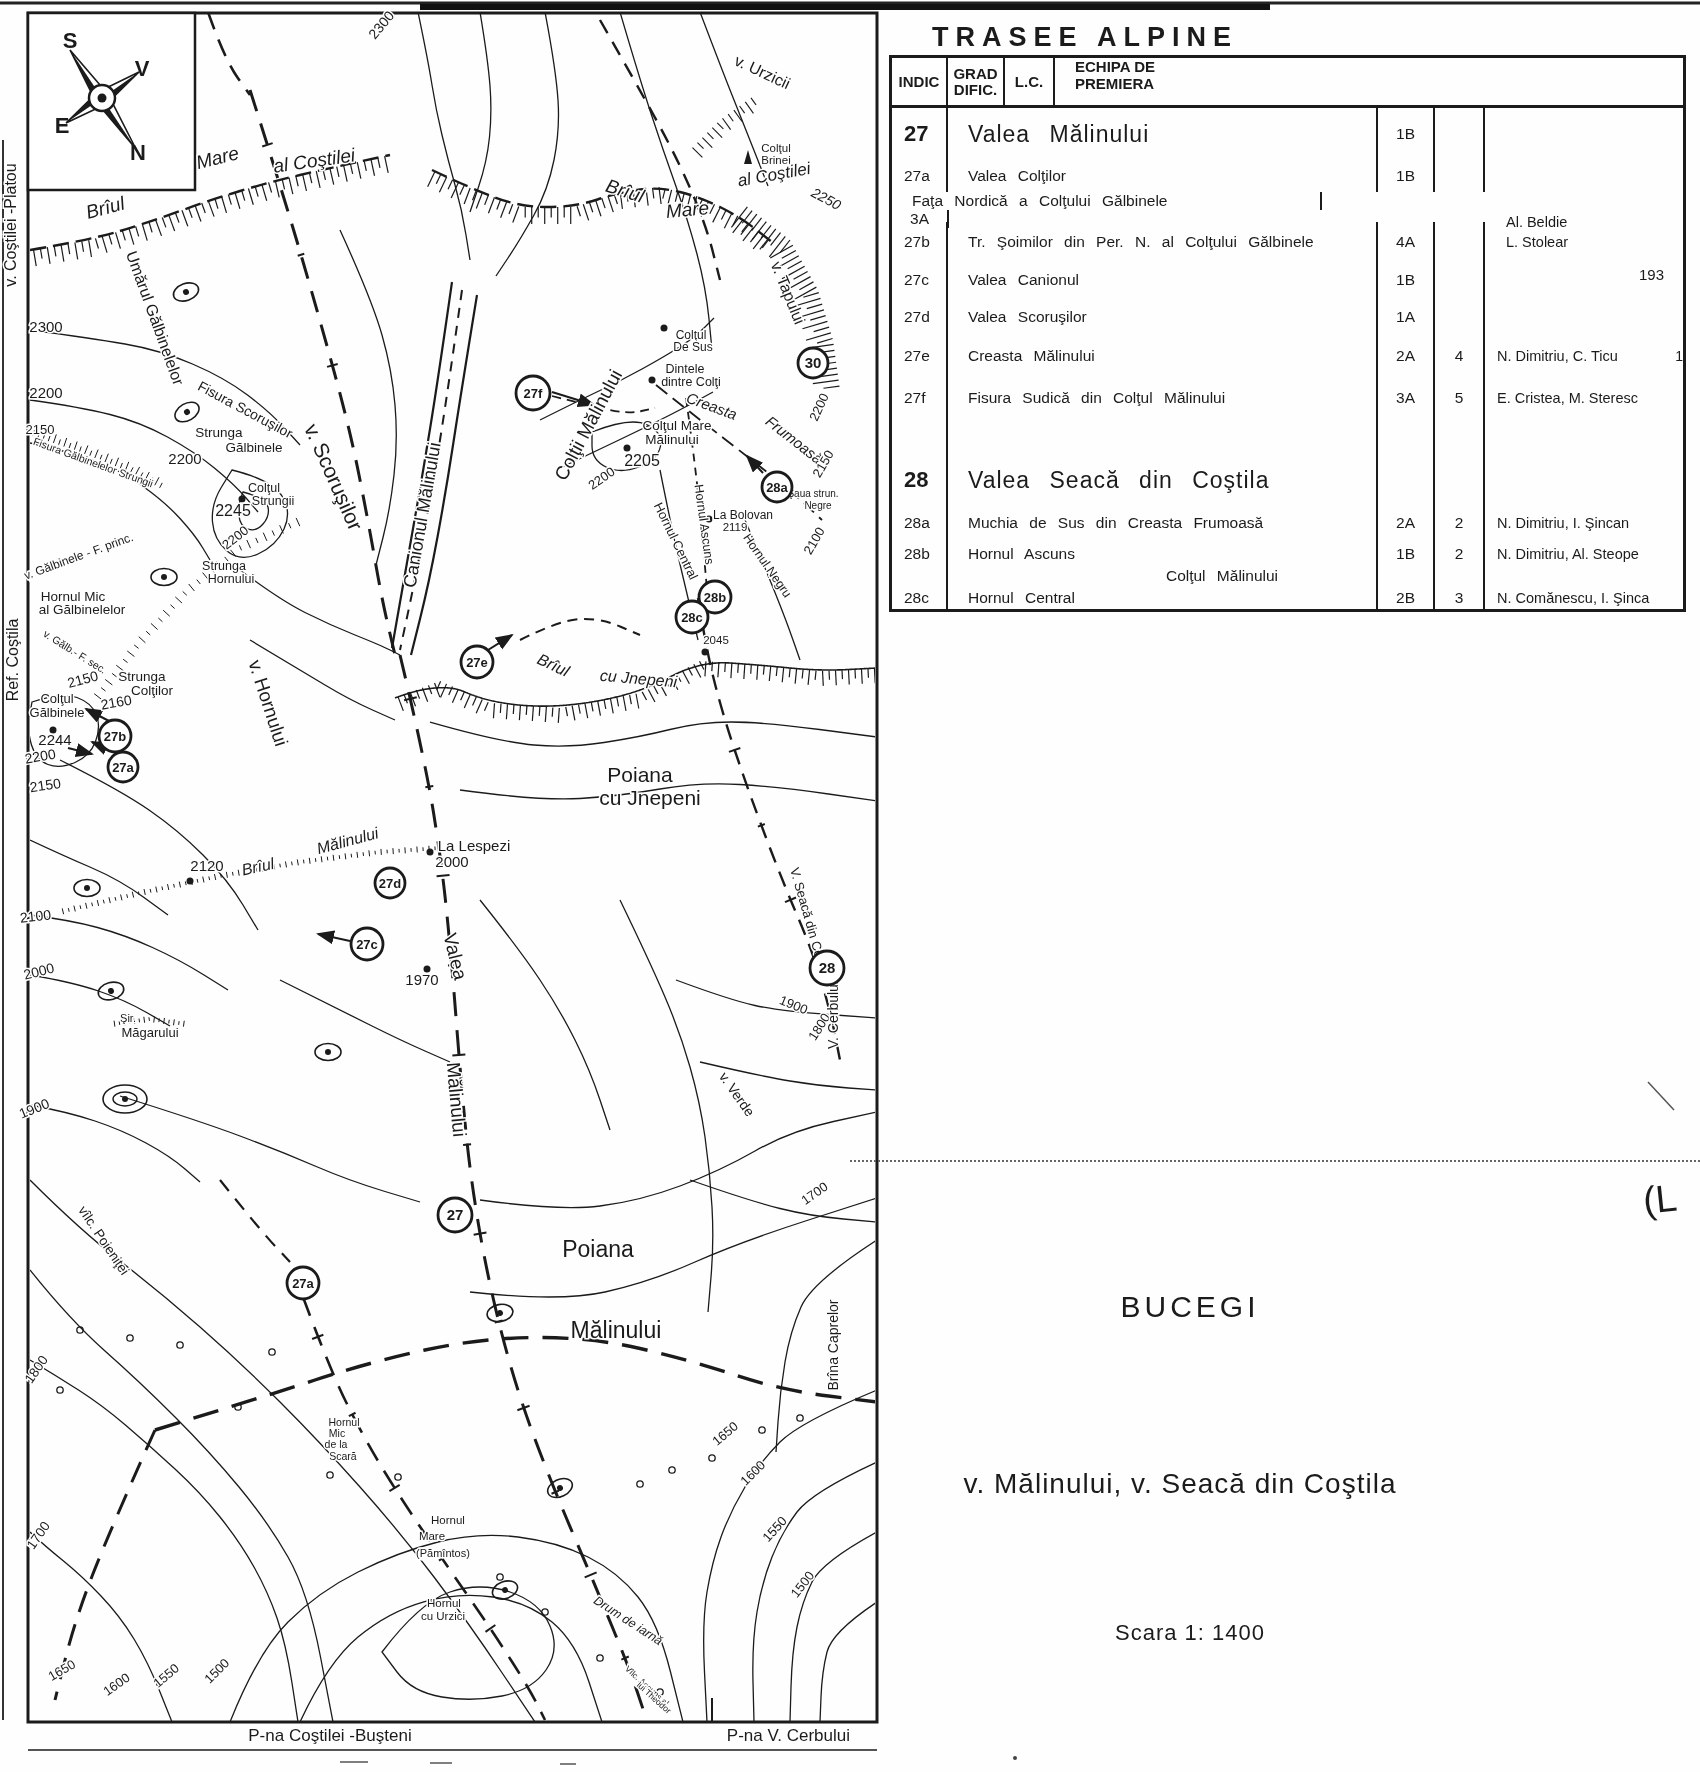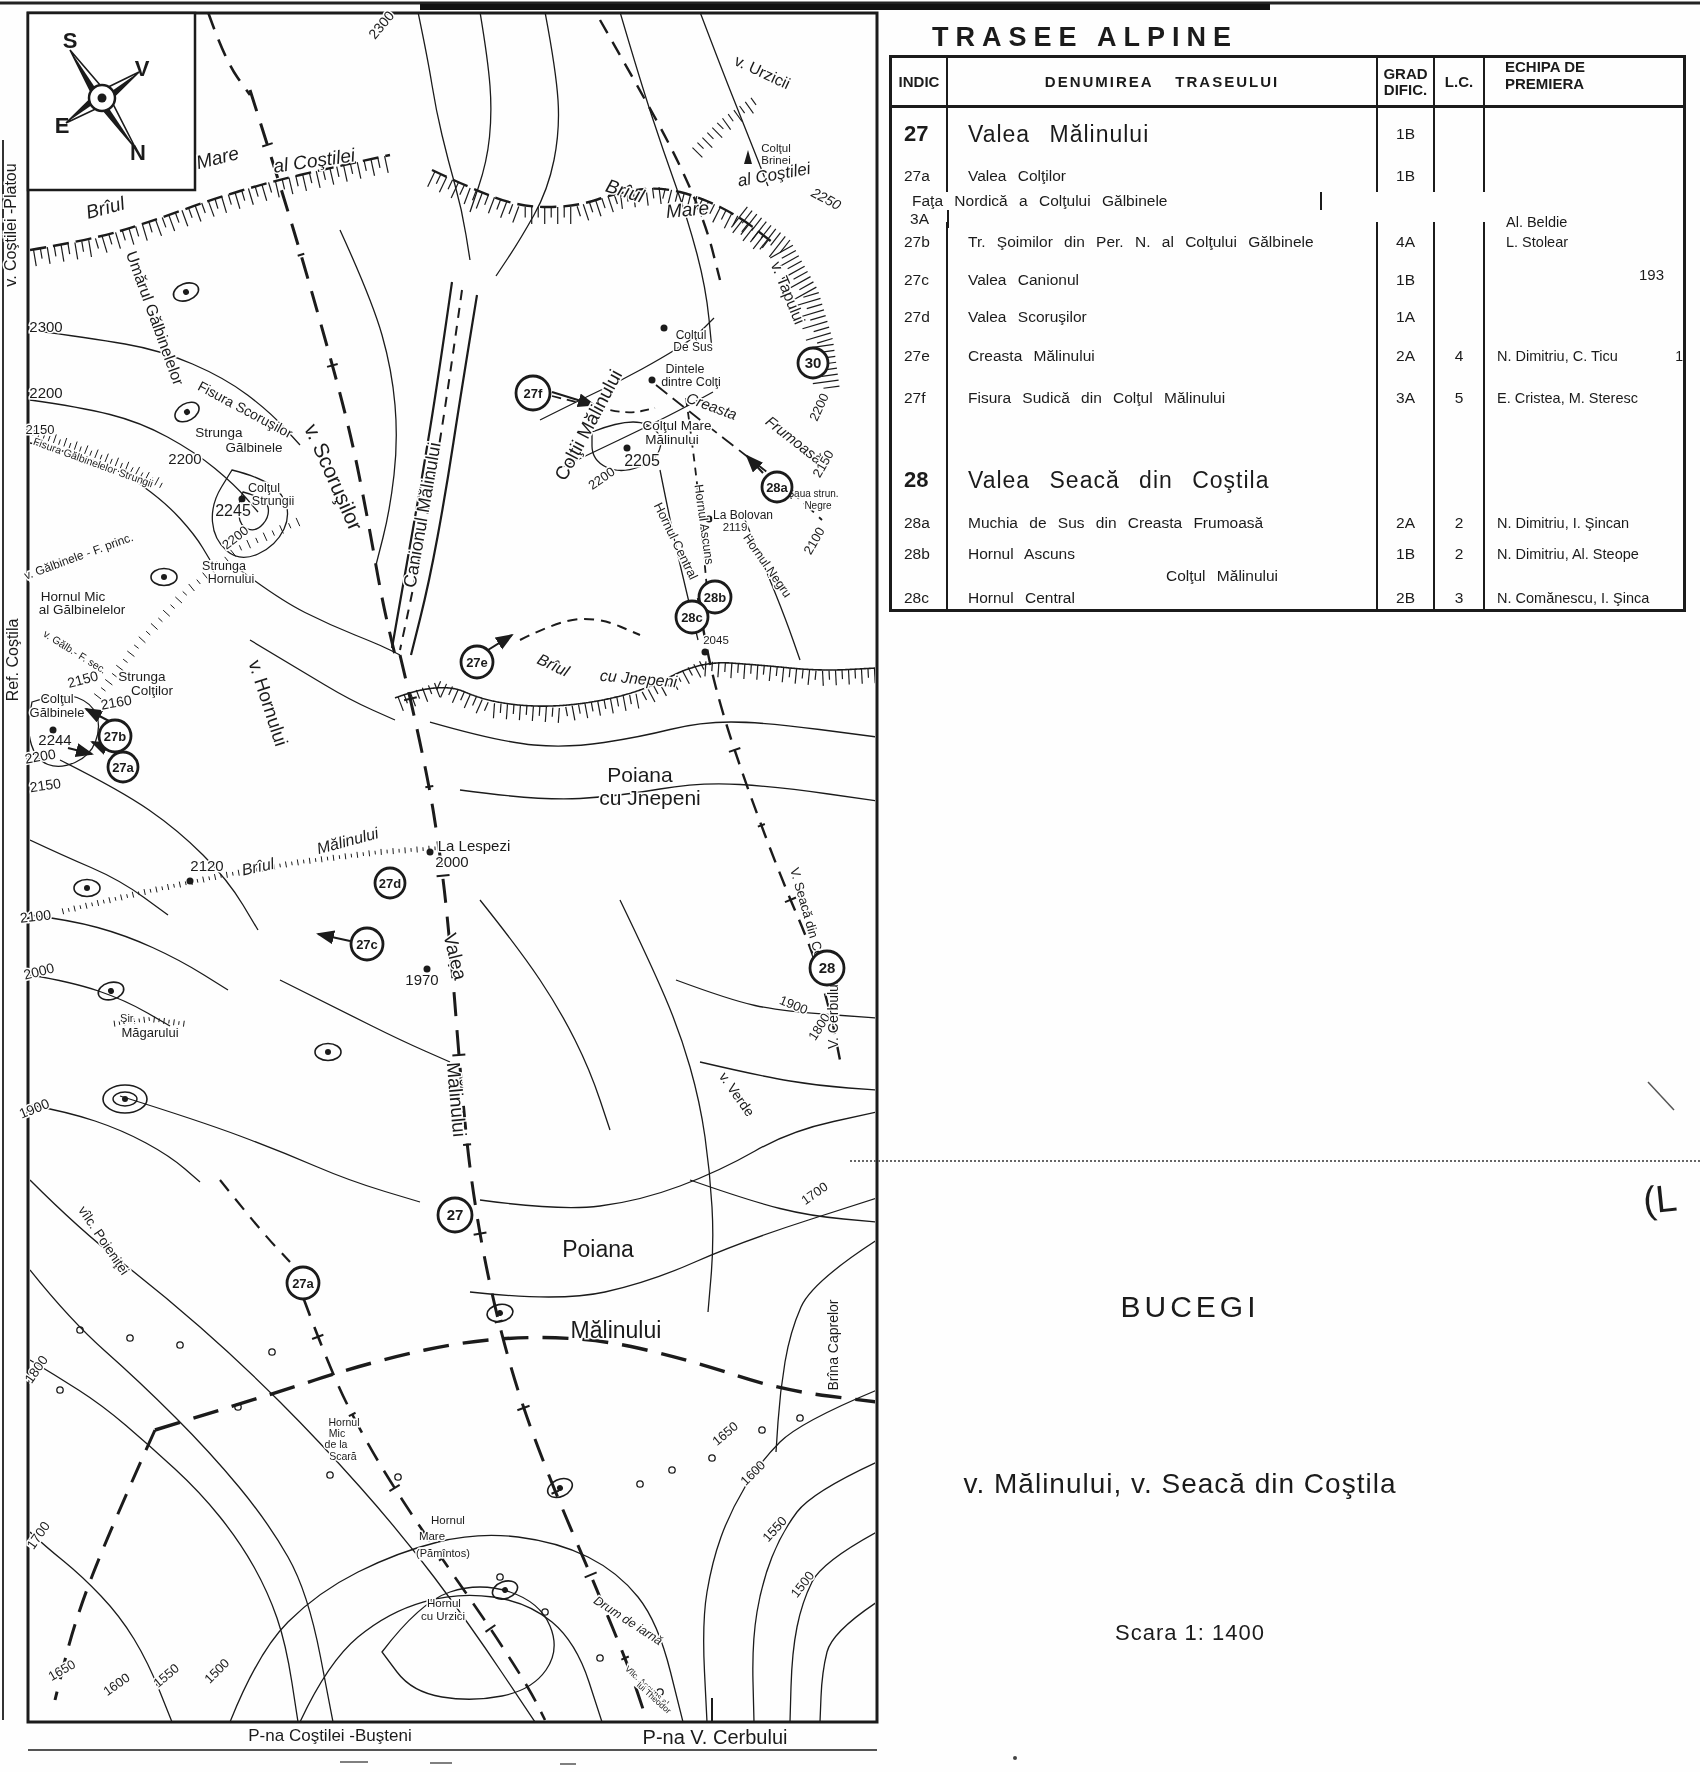--- a/index.html
+++ b/index.html
@@ -39,21 +39,21 @@
   .t-massif{position:absolute;left:940px;top:1388px;width:490px;text-align:center;
         font-size:46px;font-weight:bold;letter-spacing:4px;}
   .t-sub{position:absolute;left:930px;top:1468px;width:500px;text-align:center;
         font-size:28px;letter-spacing:1px;}
   .t-scale{position:absolute;left:1040px;top:1620px;width:300px;text-align:center;
         font-size:22px;letter-spacing:1px;}
   .side-mark{position:absolute;left:1643px;top:1178px;font-size:38px;transform:rotate(-6deg);}
   .dotline{position:absolute;left:850px;top:1160px;width:850px;border-top:2px dotted #666;}
   
   .foot-l{position:absolute;left:180px;top:1726px;width:300px;text-align:center;font-size:17px;}
-  .foot-r{position:absolute;left:580px;top:1726px;width:270px;text-align:center;font-size:20px;}
+  .foot-r{position:absolute;left:580px;top:1726px;width:270px;text-align:right;font-size:17px;}
 </style>
 </head>
 <body>
 
 <div class="page">
 
   <svg id="mapart" width="1700" height="1772" viewBox="0 0 1700 1772">
     <defs>
       <marker id="ah" markerWidth="10" markerHeight="8" refX="8" refY="3.5" orient="auto">
         <path d="M0,0 L9,3.5 L0,7 Z" fill="#1b1b1b"></path>
@@ -830,21 +830,20 @@
           <circle cx="303" cy="1283" r="16" fill="#fff" stroke="#1b1b1b" stroke-width="2.8"></circle>
           <text x="303" y="1283" dy="0.36em" text-anchor="middle" font-weight="bold" font-size="13">27a</text>
         </g>
       </g>
   </svg>
 
   <div class="trasee-title">TRASEE ALPINE</div>
   <div class="trasee">
     <div class="thead">
       <div class="tc w-ind">INDIC</div>
-      <div class="tc w-name" style="letter-spacing:2px;word-spacing:16px;">DENUMIREA TRASEULUI</div>
       <div class="tc w-grad hdr-grad">
         <span>GRAD</span>
         <span>DIFIC.</span>
       </div>
       <div class="tc w-lc">L.C.</div>
       <div class="tc w-ech hdr-ech">
         <span>ECHIPA DE</span>
         <span>PREMIERA</span>
 
       </div>

